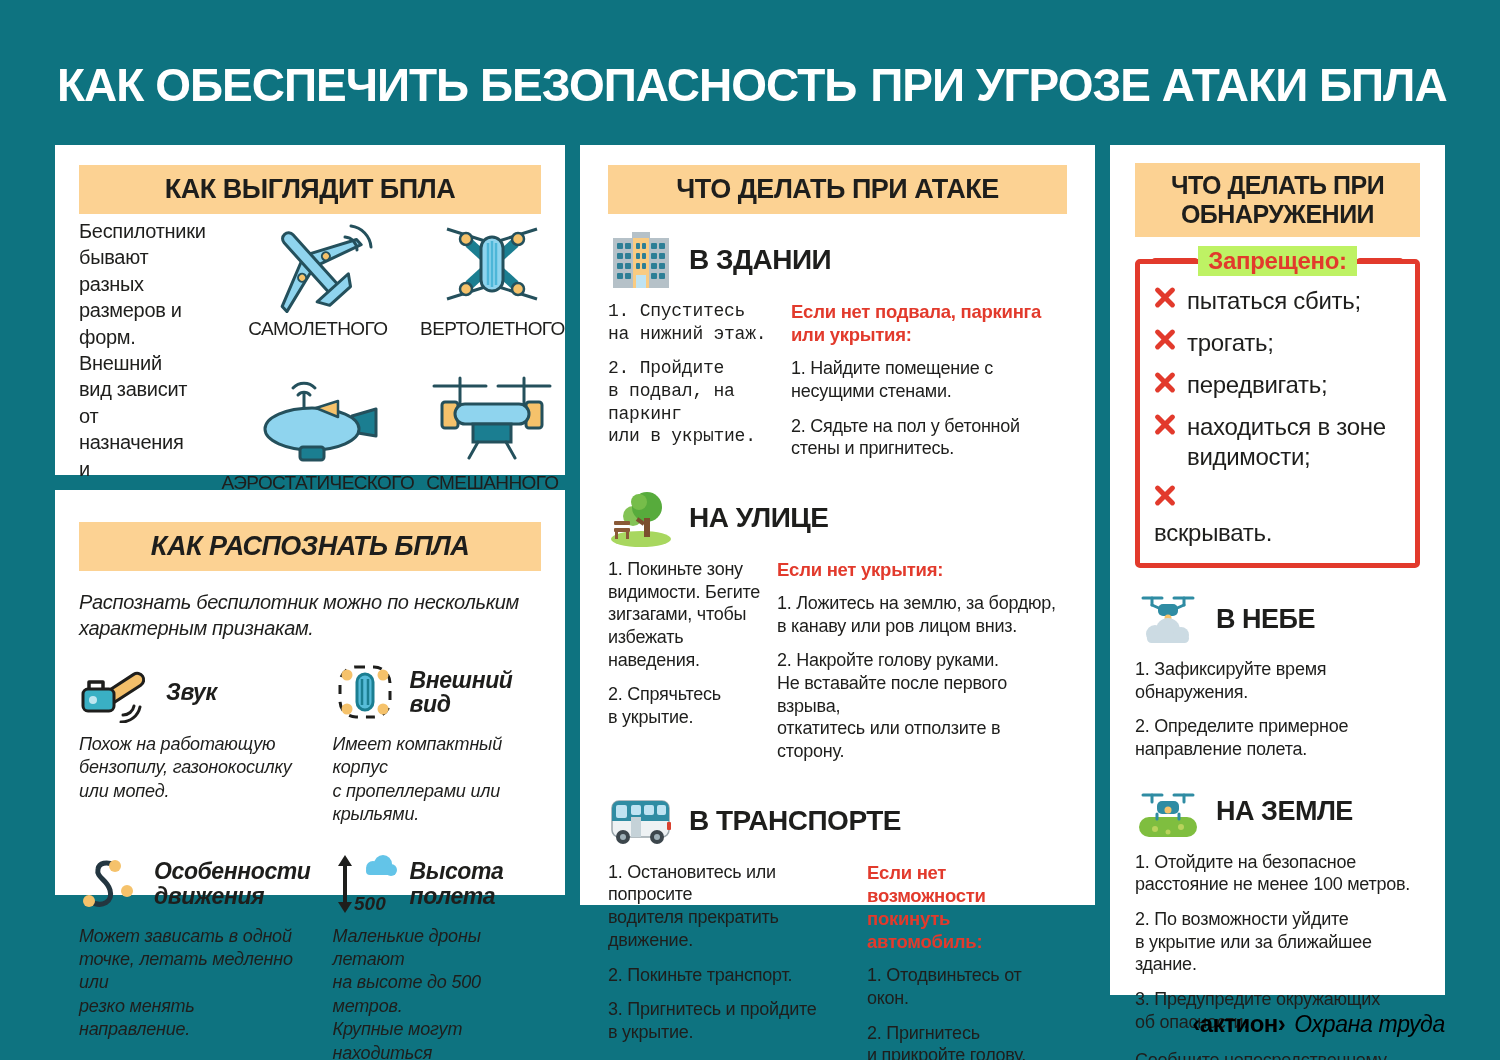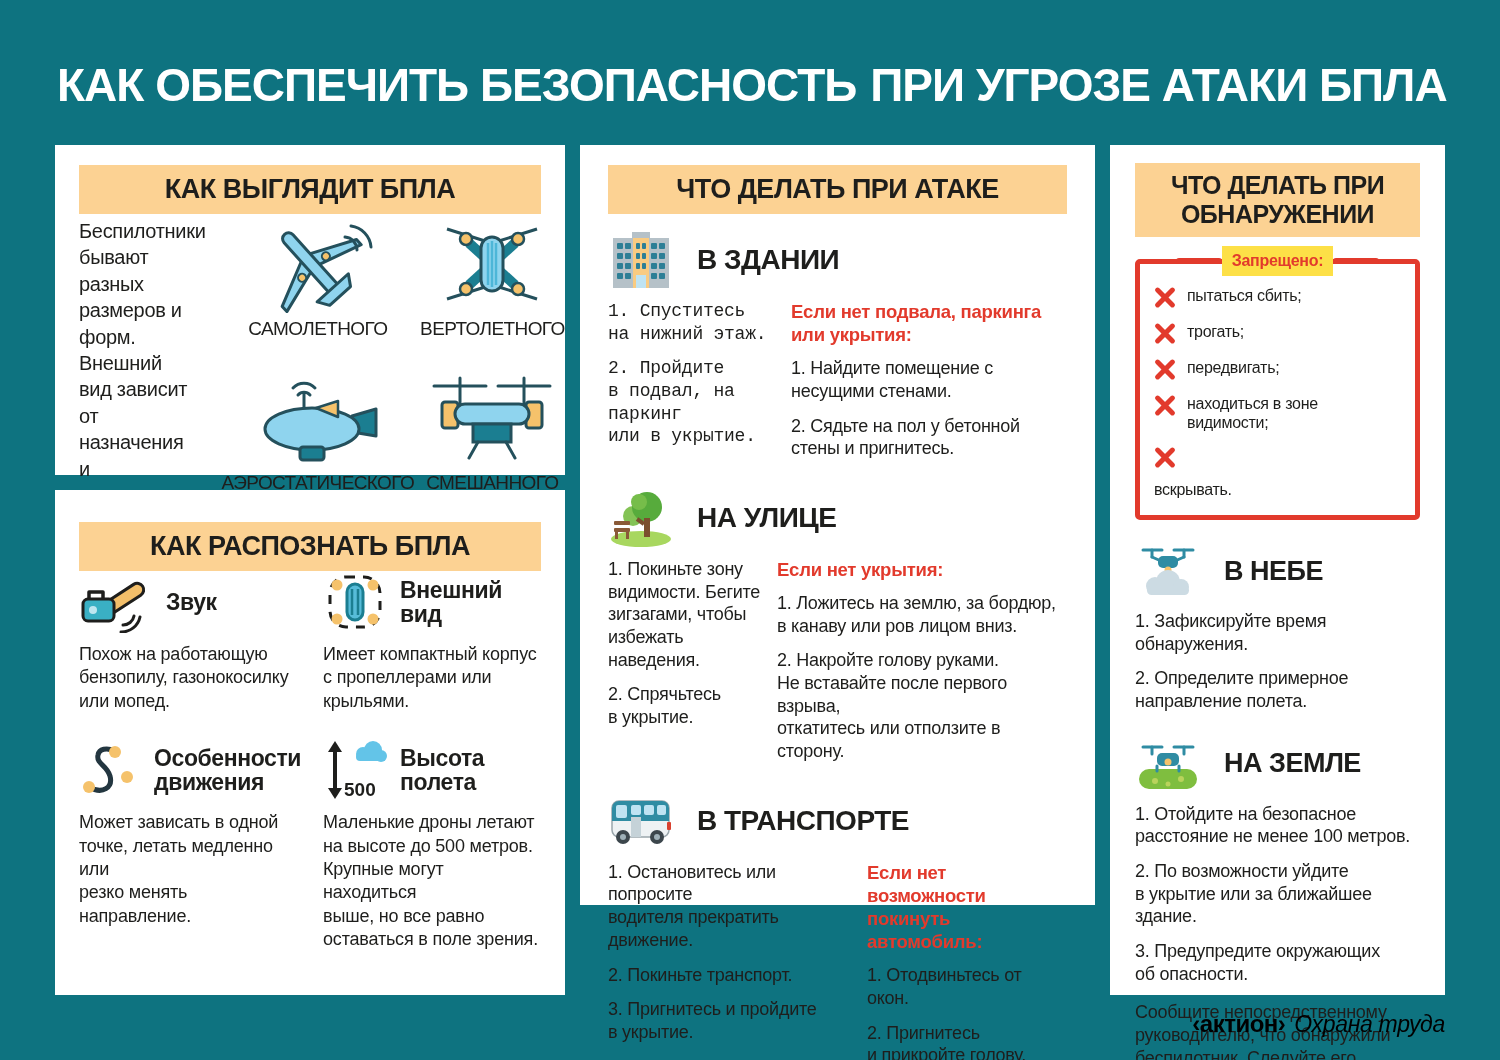--- a/index.html
+++ b/index.html
@@ -15,21 +15,21 @@
   .main-title{
     position:absolute;left:57px;top:62px;margin:0;
     font-size:46px;font-weight:700;letter-spacing:-1px;line-height:1;
     white-space:nowrap;
   }
   .main-title .t-white{color:#ffffff;margin-right:14px;}
   .main-title .t-orange{color:#ffffff;}
   
   .card{position:absolute;background:#ffffff;box-sizing:border-box;}
   #card-appearance{left:55px;top:145px;width:510px;height:330px;padding:20px 24px;}
-  #card-recognize{left:55px;top:490px;width:510px;height:505px;padding:32px 24px 20px;}
+  #card-recognize{left:55px;top:490px;width:510px;height:405px;padding:32px 24px 20px;font-style:italic;}
   #card-attack{left:580px;top:145px;width:515px;height:760px;padding:20px 28px;}
   #card-detect{left:1110px;top:145px;width:335px;height:850px;padding:18px 25px;}
   .card-header{
     background:#fcd293;text-align:center;font-weight:700;
     font-size:27px;letter-spacing:-0.5px;color:#1e1e1c;
     padding:9px 3px;line-height:1.15;
   }
   #card-detect .card-header{font-size:25px;padding:8px 4px;}
   
   .appear-row{display:flex;gap:16px;}
@@ -39,36 +39,36 @@
   .type .type-label{font-size:19px;letter-spacing:-0.6px;margin-top:4px;}
   
   .recog-intro{font-size:20px;line-height:1.3;letter-spacing:-0.3px;margin:18px 0 20px;}
   .features{display:grid;grid-template-columns:1fr 1fr;column-gap:22px;row-gap:26px;}
   .feature-head{display:flex;align-items:center;gap:13px;min-height:62px;margin-bottom:10px;}
   .feature-title{font-size:23px;font-weight:700;letter-spacing:-0.4px;line-height:1.05;}
   .feature-text{font-size:18px;line-height:1.3;letter-spacing:-0.2px;margin:0;}
   
   .section{margin-top:16px;}
   .sec-head{display:flex;align-items:center;gap:15px;margin-bottom:10px;}
-  .sec-title{font-size:28px;font-weight:700;letter-spacing:-0.5px;margin:8px;}
+  .sec-title{font-size:28px;font-weight:700;letter-spacing:-0.5px;margin:0;}
   .sec-cols{display:flex;justify-content:space-between;}
   .step{white-space:pre-line;font-size:18px;line-height:1.26;letter-spacing:-0.25px;margin:0 0 12px;}
   .alt-title{white-space:pre-line;font-size:18.5px;line-height:1.25;letter-spacing:-0.25px;
              font-weight:700;color:#e23a2c;margin:0 0 11px;}
   .cols-building .col-l{width:180px;font-family:Liberation Mono, monospace;} .cols-building .col-r{width:276px;}
   .cols-street  .col-l{width:168px;} .cols-street  .col-r{width:290px;}
   .cols-transport .col-l{width:252px;} .cols-transport .col-r{width:200px;}
   
   .forbid-box{position:relative;border:5px solid #e23a2c;border-radius:5px;}
   .forbid-legend{position:absolute;top:-18px;left:0;right:0;display:flex;justify-content:center;align-items:center;}
   .forbid-legend .rule{height:6px;background:#e23a2c;border-radius:3px;}
-  .forbid-legend .txt{background:#fde047;padding:0 10px;color:#e23a2c;font-weight:700;font-size:16px;line-height:30px;letter-spacing:-0.3px;}
+  .forbid-legend .txt{background:#bef264;padding:0 10px;color:#e23a2c;font-weight:700;font-size:24px;line-height:30px;letter-spacing:-0.3px;}
   .x-item{display:flex;gap:11px;margin-bottom:13px;}
   .x-item:last-child{margin-bottom:0;flex-direction:column;}
-  .x-item .x-txt{white-space:pre-line;font-size:16px;line-height:1.22;letter-spacing:-0.3px;}
+  .x-item .x-txt{white-space:pre-line;font-size:24px;line-height:1.22;letter-spacing:-0.3px;}
   .x-mark{position:relative;flex:0 0 22px;width:22px;height:22px;margin-top:1px;}
   .x-mark::before,.x-mark::after{content:"";position:absolute;left:-2px;top:8.5px;width:26px;height:5px;background:#e23a2c;border-radius:2.5px;}
   .x-mark::before{transform:rotate(45deg);}
   .x-mark::after{transform:rotate(-45deg);}
   #detect-forbid{margin-top:22px;padding:22px 14px 16px;}
   #detect-forbid .rule{width:46px;}
   
   #card-detect .section{margin-top:22px;}
   #card-detect .sec-title{font-size:27px;}
   .note{white-space:pre-line;font-size:18px;line-height:1.27;letter-spacing:-0.25px;margin:16px 0 0;}
@@ -169,20 +169,21 @@
         </div>
         <div class="type-label">СМЕШАННОГО</div>
       </div>
 
     </div>
   </div>
 </div>
 
 <div class="card" id="card-recognize">
   <div class="card-header">КАК РАСПОЗНАТЬ БПЛА</div>
+  <p class="recog-intro">Распознать беспилотник можно по нескольким характерным признакам.</p>
   <div class="features">
 
     <div class="feature">
       <div class="feature-head">
         <span>
           <svg width="74" height="62" viewBox="0 0 74 62">
             <g transform="rotate(-33 32 40)">
               <rect x="24" y="30" width="48" height="13" rx="6.5" fill="#f3bf6a" stroke="#1e1e1c" stroke-width="3"></rect>
             </g>
             <path d="M10,30 v-9 h14 v6" fill="none" stroke="#1e1e1c" stroke-width="3.5" stroke-linejoin="round"></path>

